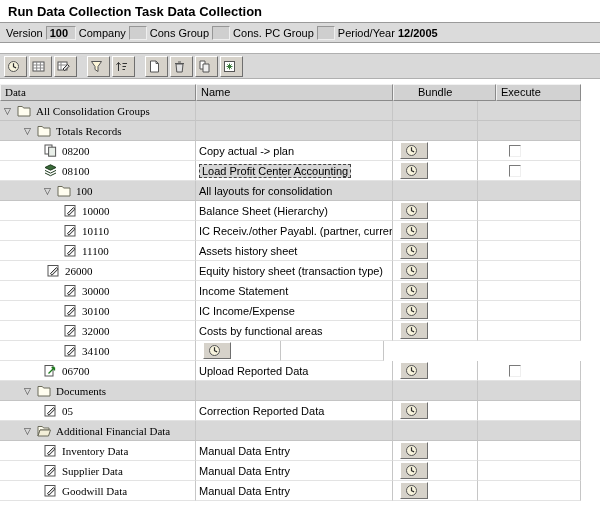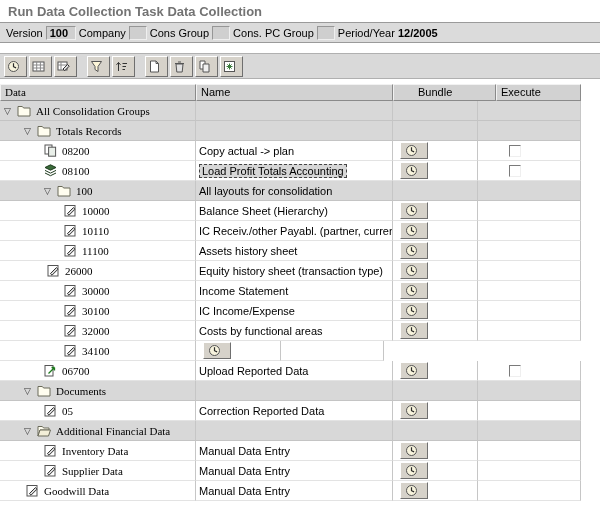--- a/index.html
+++ b/index.html
@@ -11,21 +11,21 @@
     background: #fff;
     overflow: hidden;
   }
   .screen { width: 600px; height: 510px; background: #fff; }
 
   .titlebar {
     height: 22px;
     padding: 4px 8px 0 8px;
     font-size: 13px;
     font-weight: bold;
-    color: #737373;
+    color: #000000;
     background: #fff;
   }
 
   .filterbar {
     height: 21px;
     background: #dbdbdb;
     border-top: 1px solid #9a9a9a;
     border-bottom: 1px solid #9a9a9a;
     display: flex;
     align-items: center;
@@ -295,21 +295,21 @@
             <span class="nodeicon">
               <svg width="13" height="13" viewBox="0 0 13 13">
                 <path d="M6.5 0.8 L12 3.5 L6.5 6.2 L1 3.5 Z" fill="#3a6b3a" stroke="#1e3a1e"></path>
                 <path d="M1 6.4 L6.5 9.1 L12 6.4" fill="none" stroke="#1e3a1e"></path>
                 <path d="M1 9 L6.5 11.7 L12 9" fill="none" stroke="#1e3a1e"></path>
               </svg>
             </span>
             <span class="nodecode">08100</span>
           </div>
           <div class="cell c-name">
-            <span class="sel">Load Profit Totals Accounting</span>
+            <span class="sel">Load Profit Center Accounting</span>
           </div>
           <div class="cell c-exec">
             <span class="exec-btn">
               <span class="nodeicon">
                 <svg width="13" height="13" viewBox="0 0 13 13">
                   <circle cx="6.5" cy="6.5" r="5" fill="#f7f3dd" stroke="#555"></circle>
                   <path d="M6.5 3.2 L6.5 6.7 L9.1 7.9" fill="none" stroke="#2a2a2a" stroke-width="1.2"></path>
                 </svg>
               </span>
             </span>
@@ -656,21 +656,21 @@
                 <svg width="13" height="13" viewBox="0 0 13 13">
                   <circle cx="6.5" cy="6.5" r="5" fill="#f7f3dd" stroke="#555"></circle>
                   <path d="M6.5 3.2 L6.5 6.7 L9.1 7.9" fill="none" stroke="#2a2a2a" stroke-width="1.2"></path>
                 </svg>
               </span>
             </span>
           </div>
           <div class="cell c-bundle"></div>
         </div>
         <div class="row leaf">
-          <div class="cell c-data" style="padding-left: 26px;">
+          <div class="cell c-data" style="padding-left: 44px;">
             <span class="nodeicon">
               <svg width="13" height="13" viewBox="0 0 13 13">
                 <rect x="1" y="1.5" width="10" height="10.5" fill="#fff" stroke="#555"></rect>
                 <path d="M3.4 9.6 L9.4 3.6 L11 5.2 L5 11.2 Z" fill="#dcdcdc" stroke="#333"></path>
               </svg>
             </span>
             <span class="nodecode">Goodwill Data</span>
           </div>
           <div class="cell c-name">
             <span class="">Manual Data Entry</span>

